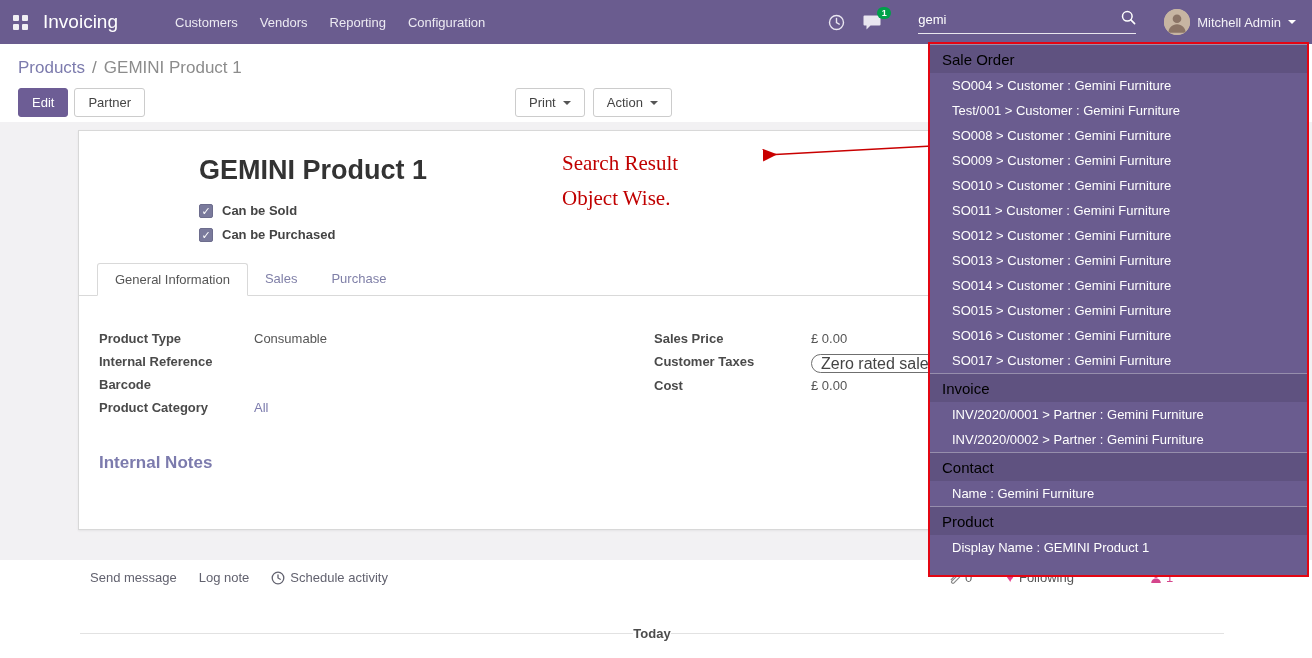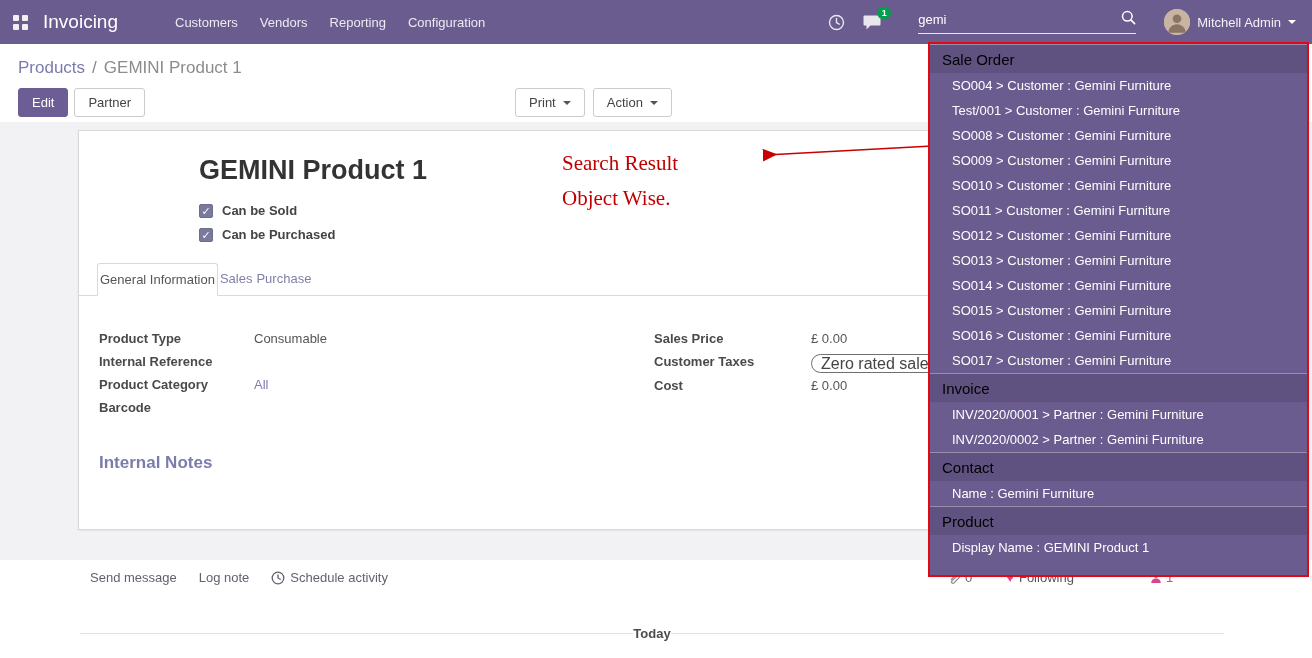--- a/index.html
+++ b/index.html
@@ -63,21 +63,21 @@
   }
   .sheet-title { position:absolute; left:120px; top:24px; font-size:27px; font-weight:bold; color:#333; }
   .check-group { position:absolute; left:120px; top:72px; }
   .check-row { display:flex; align-items:center; gap:9px; margin-bottom:9px; }
   .checkbox {
     width:14px; height:14px; background:#7a7a9c; border:1px solid #6d6d8d; border-radius:2px;
     color:#fff; font-size:11px; line-height:12px; text-align:center; cursor:pointer;
   }
   .check-label { font-size:13px; font-weight:bold; color:#444; }
   .tabs { position:absolute; left:0; right:0; top:132px; display:flex; padding-left:18px; border-bottom:1px solid #d9d9d9; }
-  .tab { padding:8px 2px; font-size:13px; color:#8080a8; cursor:pointer; margin-bottom:-1px; }
+  .tab { padding:8px 17px; font-size:13px; color:#8080a8; cursor:pointer; margin-bottom:-1px; }
   .tab.active {
     background:#fff; border:1px solid #d9d9d9; border-bottom:1px solid #fff;
     border-radius:3px 3px 0 0; color:#555;
   }
   .fields { position:absolute; left:20px; right:20px; top:200px; display:flex; }
   .fcol { width:555px; }
   .fcol.fright { flex:1; }
   .frow { display:flex; align-items:flex-start; margin-bottom:5px; min-height:18px; font-size:13px; }
   .flabel { width:155px; flex-shrink:0; font-weight:bold; color:#4a4a4a; }
   .fcol.fright .flabel { width:157px; }
@@ -219,26 +219,26 @@
       <div class="fcol">
         <div class="frow">
           <span class="flabel">Product Type</span>
           <span class="fvalue">Consumable</span>
         </div>
         <div class="frow">
           <span class="flabel">Internal Reference</span>
           <span class="fvalue"></span>
         </div>
         <div class="frow">
+          <span class="flabel">Barcode</span>
+          <span class="fvalue"></span>
+        </div>
+        <div class="frow">
           <span class="flabel">Product Category</span>
           <span class="fvalue link">All</span>
-        </div>
-        <div class="frow">
-          <span class="flabel">Barcode</span>
-          <span class="fvalue"></span>
         </div>
       </div>
       <div class="fcol fright">
         <div class="frow">
           <span class="flabel">Sales Price</span>
           <span class="fvalue">£ 0.00</span>
         </div>
         <div class="frow">
           <span class="flabel">Customer Taxes</span>
           <span class="pill">Zero rated sales</span>

